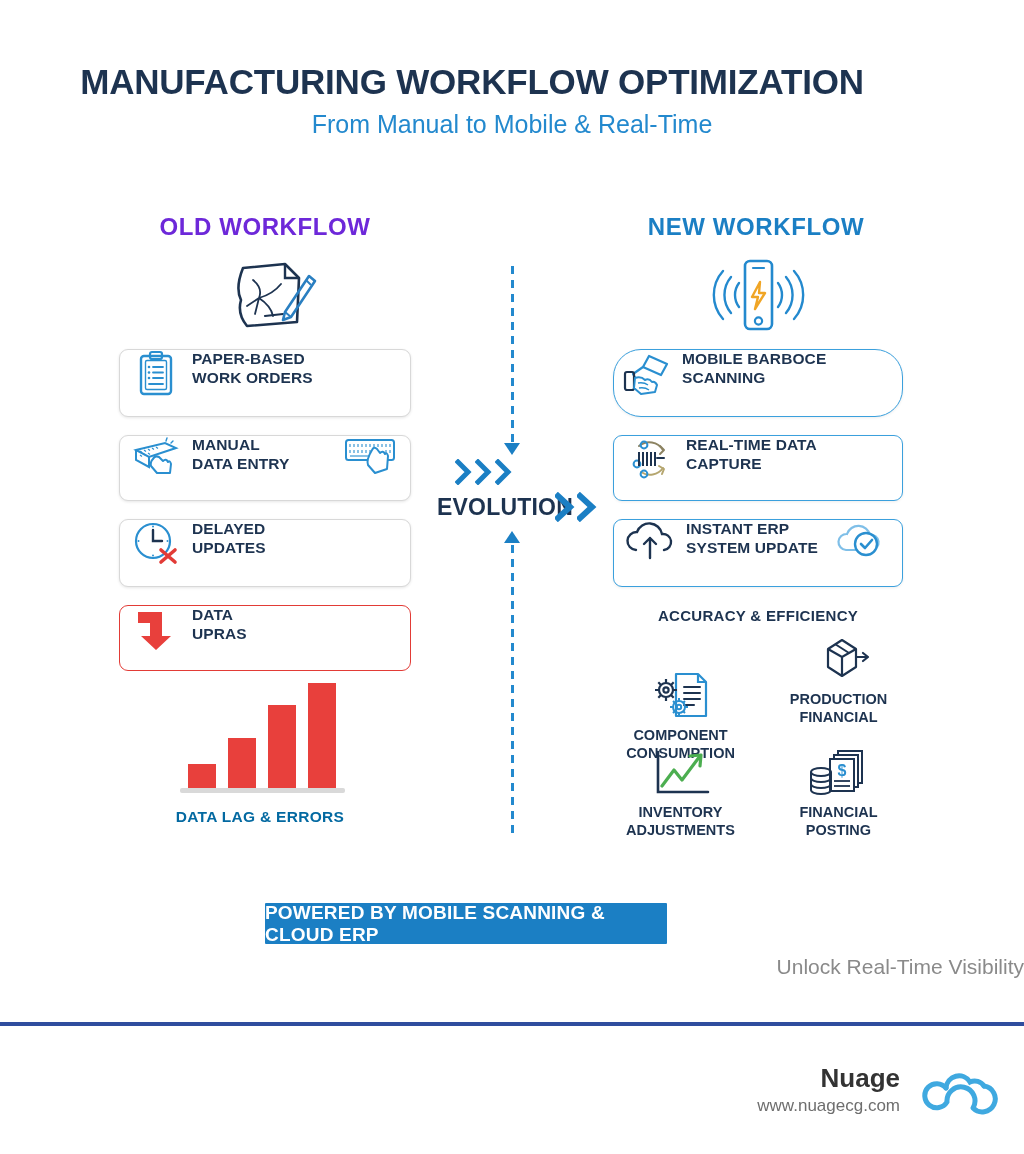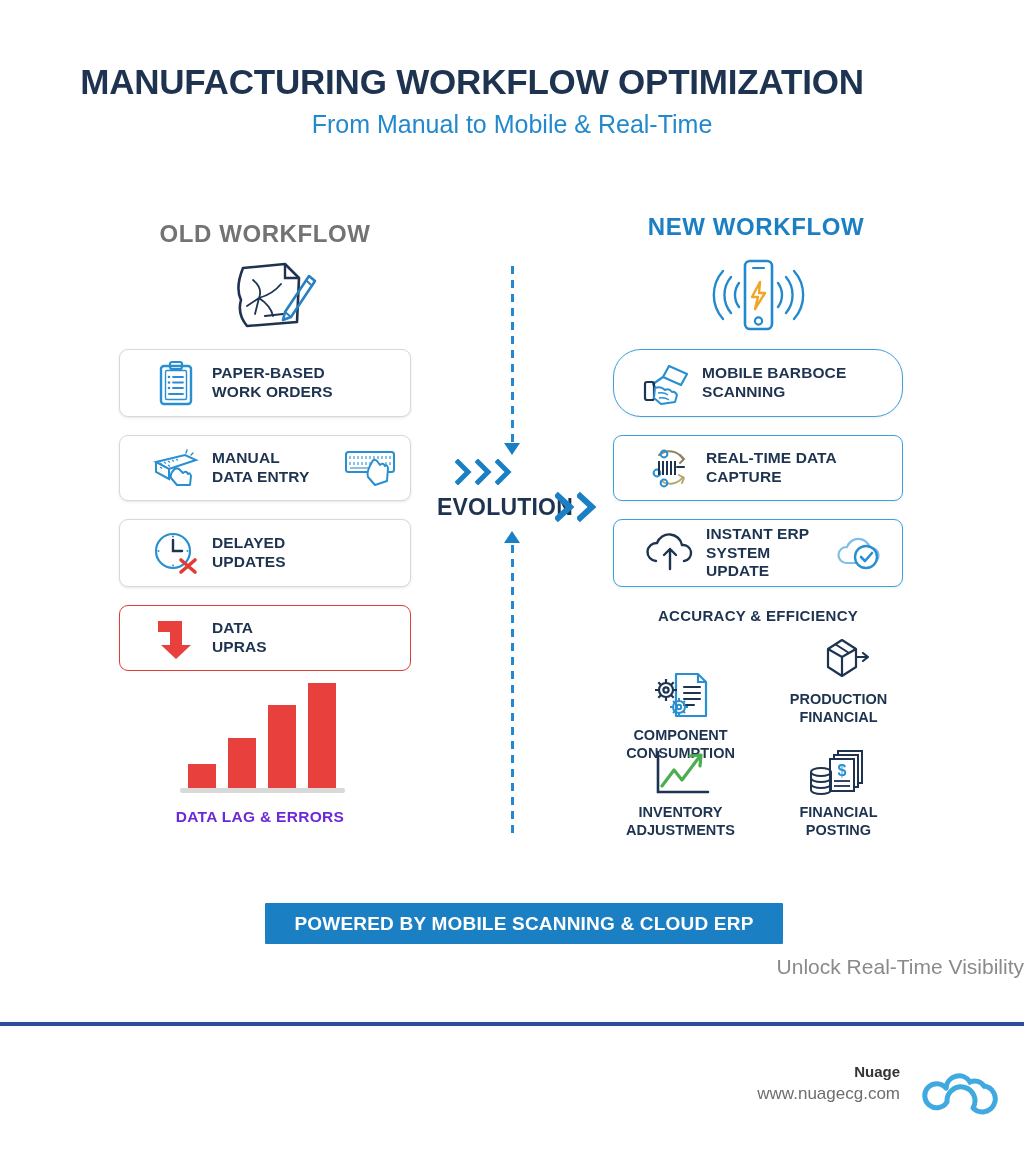--- a/index.html
+++ b/index.html
@@ -21,33 +21,33 @@
   .subtitle{
     position:absolute;left:0;top:110px;width:1024px;text-align:center;
     font-size:25px;font-weight:normal;color:#2389ce;
   }
 
   
   .col-head{
     position:absolute;font-size:24px;font-weight:bold;letter-spacing:0.6px;
     text-align:center;width:300px;
   }
-  .col-head.old{left:115px;top:220px;color:#737373;}
+  .col-head.old{left:115px;top:213px;color:#6d28d9;}
   .col-head.new{left:606px;top:213px;color:#1b7fc4;}
 
   
   .hero{position:absolute;}
   .hero.old{left:225px;top:254px;}
   .hero.new{left:703px;top:255px;}
 
   
   .card{
     position:absolute;box-sizing:border-box;
     background:#fff;border-radius:9px;
-    display:flex;align-items:center;padding-left:20px;
+    display:flex;align-items:flex-start;
   }
   .card.left{left:119px;width:292px;border:1px solid #d8d8d8;
     box-shadow:0 1px 3px rgba(0,0,0,0.10);}
   .card.right{left:613px;width:290px;border:1.5px solid #3ba0dd;
     box-shadow:0 1px 3px rgba(0,0,0,0.07);}
   .card.danger{border:1.8px solid #e23b36;box-shadow:none;}
 
   .card-ico{flex:0 0 auto;display:flex;align-items:center;justify-content:center;}
   .card-txt{
     font-size:15.5px;font-weight:bold;color:#1d3350;
@@ -85,52 +85,52 @@
   }
   .evo-chevrons2{position:absolute;left:555px;top:492px;display:flex;gap:2px;}
   .chev{display:block;}
 
   
   .chart{position:absolute;left:180px;top:683px;width:165px;height:110px;}
   .chart-base{position:absolute;left:0;bottom:0;width:165px;height:5px;background:#d9d9d9;border-radius:2px;}
   .bar{position:absolute;bottom:5px;background:#e8403c;width:28px;}
   .chart-label{
     position:absolute;left:120px;top:808px;width:280px;text-align:center;
-    font-size:15.5px;font-weight:bold;color:#6d28d9;letter-spacing:0.3px;
+    font-size:15.5px;font-weight:bold;color:#0369a1;letter-spacing:0.3px;
   }
 
   
   .acc-title{
     position:absolute;left:613px;top:607px;width:290px;text-align:center;
     font-size:15px;font-weight:bold;color:#1d3350;letter-spacing:0.3px;
   }
   .benefit{position:absolute;width:145px;text-align:center;}
   .benefit .b-ico{height:58px;display:flex;align-items:center;justify-content:center;}
   .benefit .b-txt{font-size:14.5px;font-weight:bold;color:#1d3350;line-height:1.18;margin-top:6px;}
   #ben0{left:608px;top:668px;}
   #ben1{left:766px;top:632px;}
   #ben2{left:608px;top:745px;}
   #ben3{left:766px;top:745px;}
 
   
   .banner{
-    position:absolute;left:265px;top:903px;width:518px;height:41px;
+    position:absolute;left:265px;top:903px;width:402px;height:41px;
     background:#1b7fc4;border-radius:1px;
     display:flex;align-items:center;justify-content:center;
     color:#ffffff;font-size:19px;font-weight:bold;letter-spacing:0.2px;
   }
   .tagline{
     position:absolute;left:0;top:955px;width:1024px;text-align:right;
     font-size:21px;color:#8a8a8a;
   }
 
   
   .rule{position:absolute;left:0;top:1022px;width:1024px;height:4px;background:#2f4d9e;}
   .brand{position:absolute;right:124px;top:1064px;text-align:right;}
-  .brand-name{font-size:15px;font-weight:bold;color:#333333;line-height:1.1;}
+  .brand-name{font-size:26px;font-weight:bold;color:#333333;line-height:1.1;}
   .brand-url{font-size:17px;color:#6e6e6e;line-height:1.25;margin-top:2px;}
   .brand-logo{position:absolute;right:25px;top:1068px;}
 </style>
 </head>
 <body>
 
 <div class="stage">
 
   <div class="title">MANUFACTURING WORKFLOW OPTIMIZATION</div>
   <div class="subtitle">From Manual to Mobile &amp; Real-Time</div>

